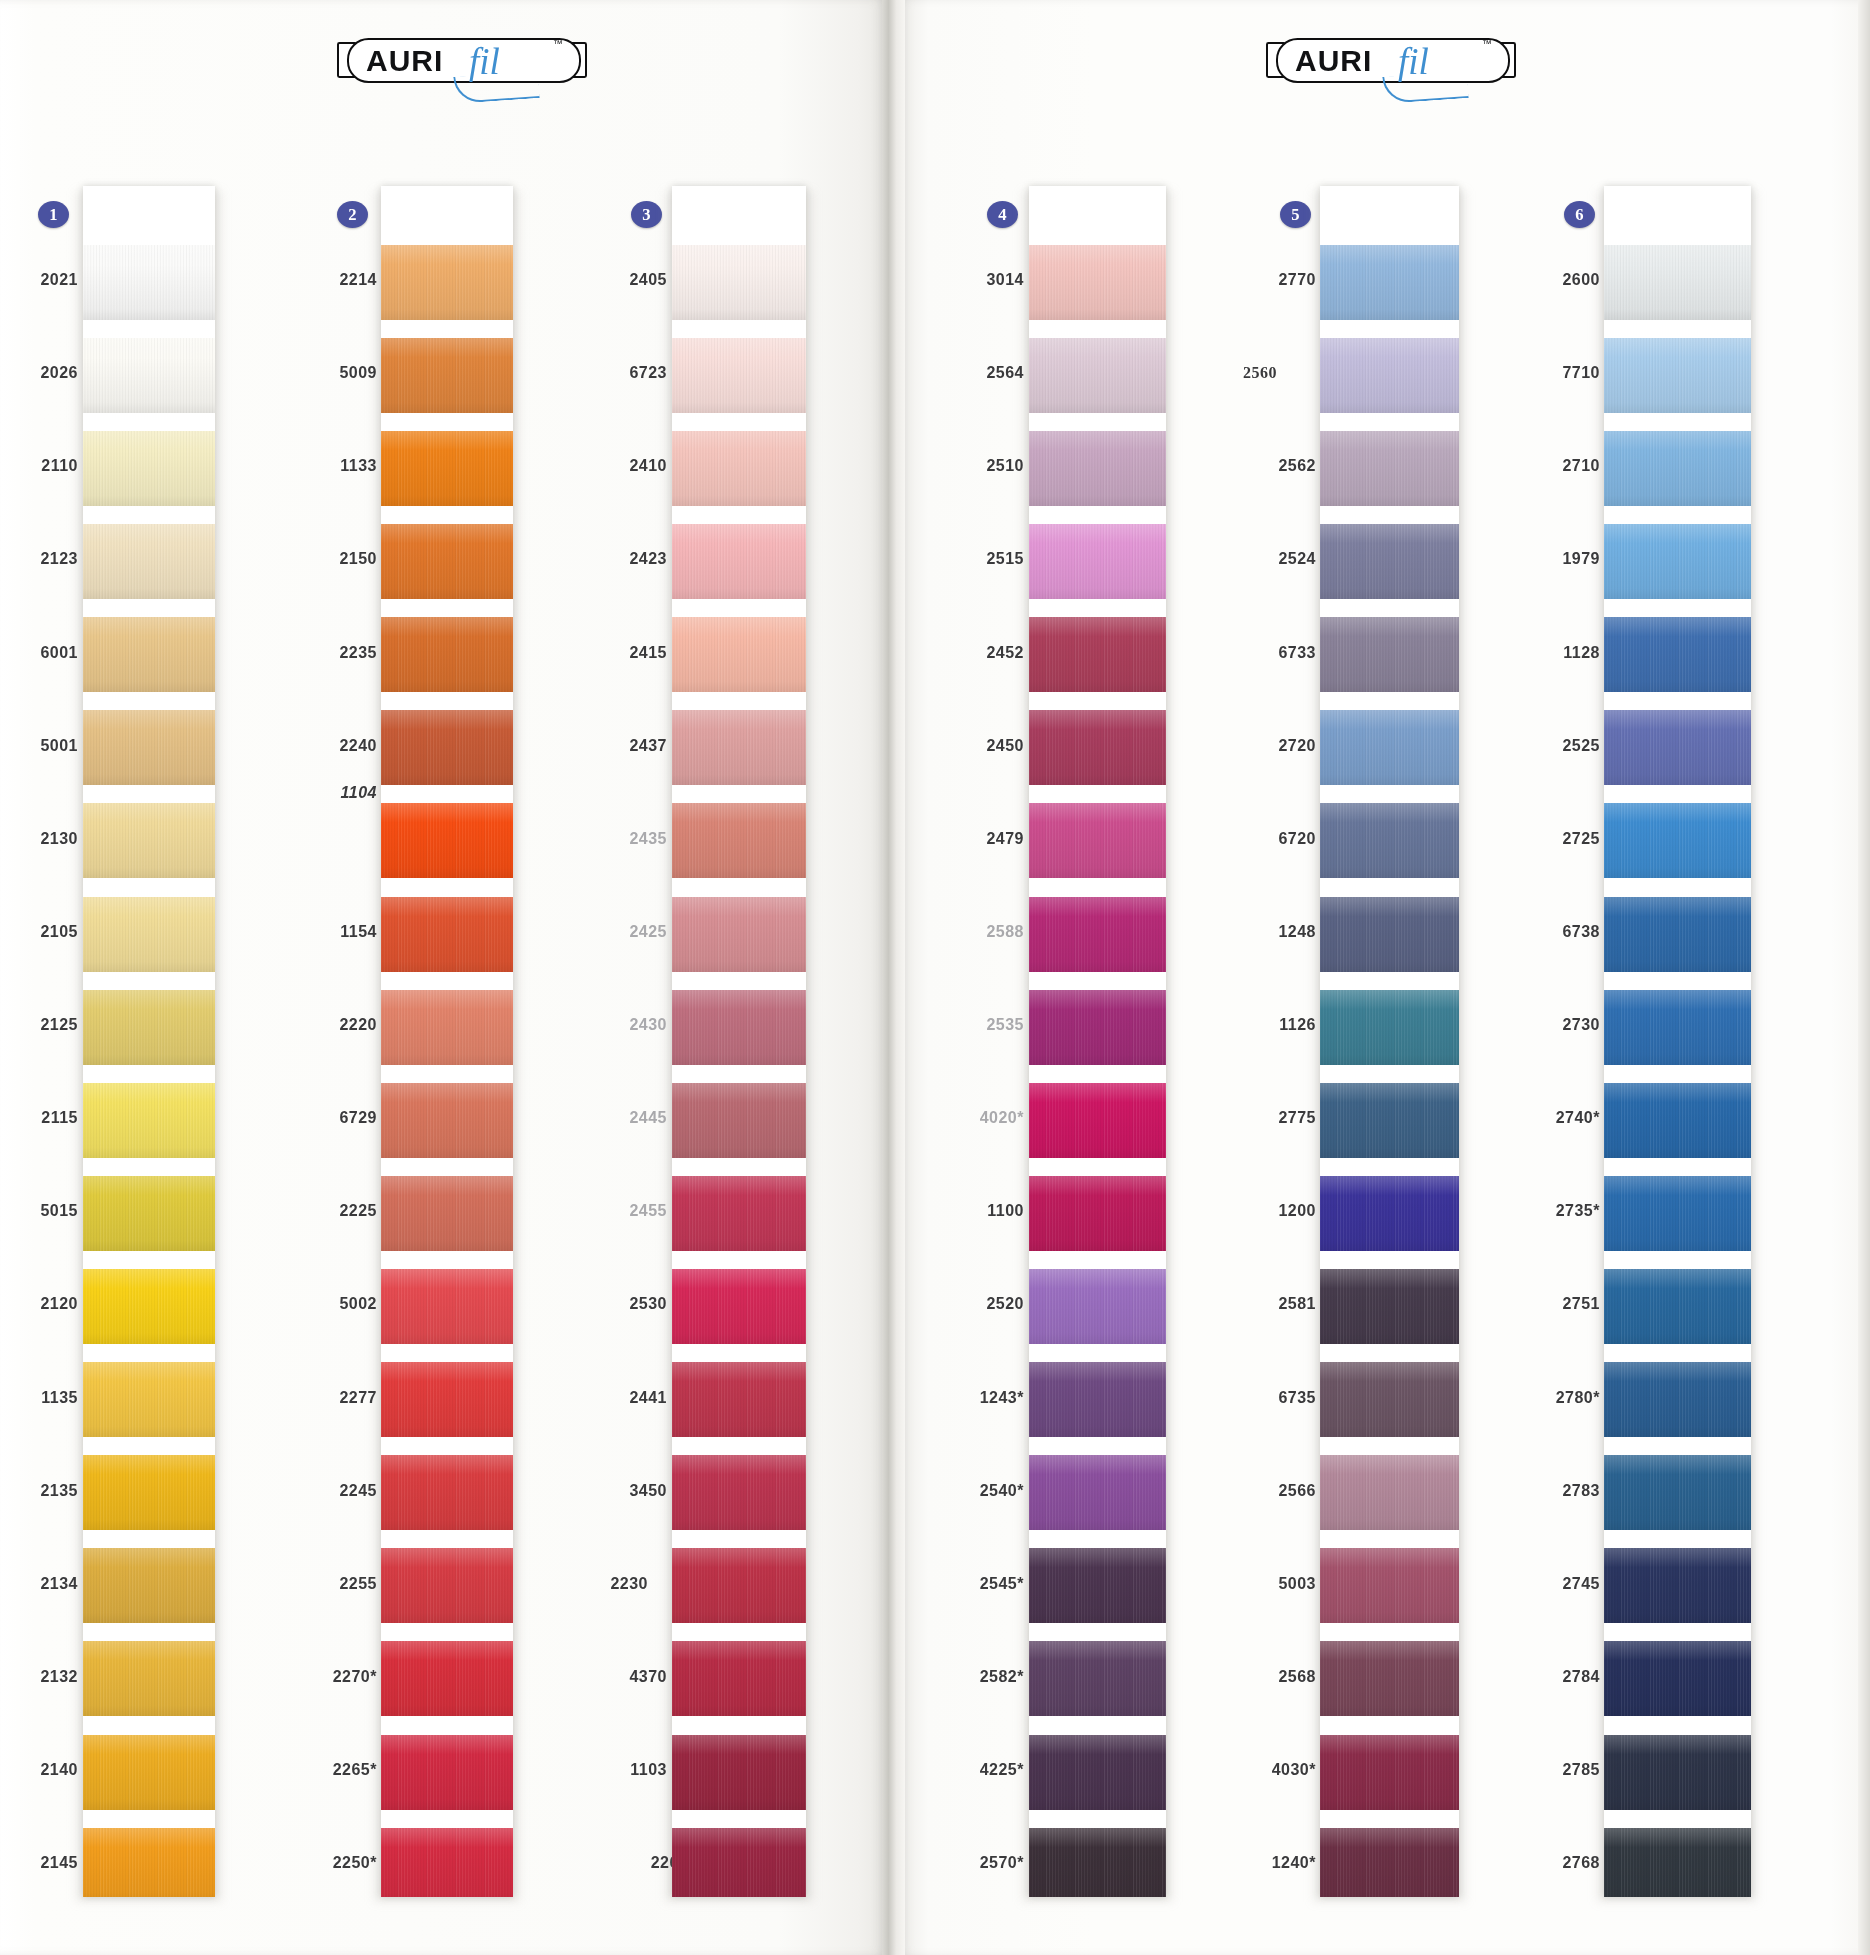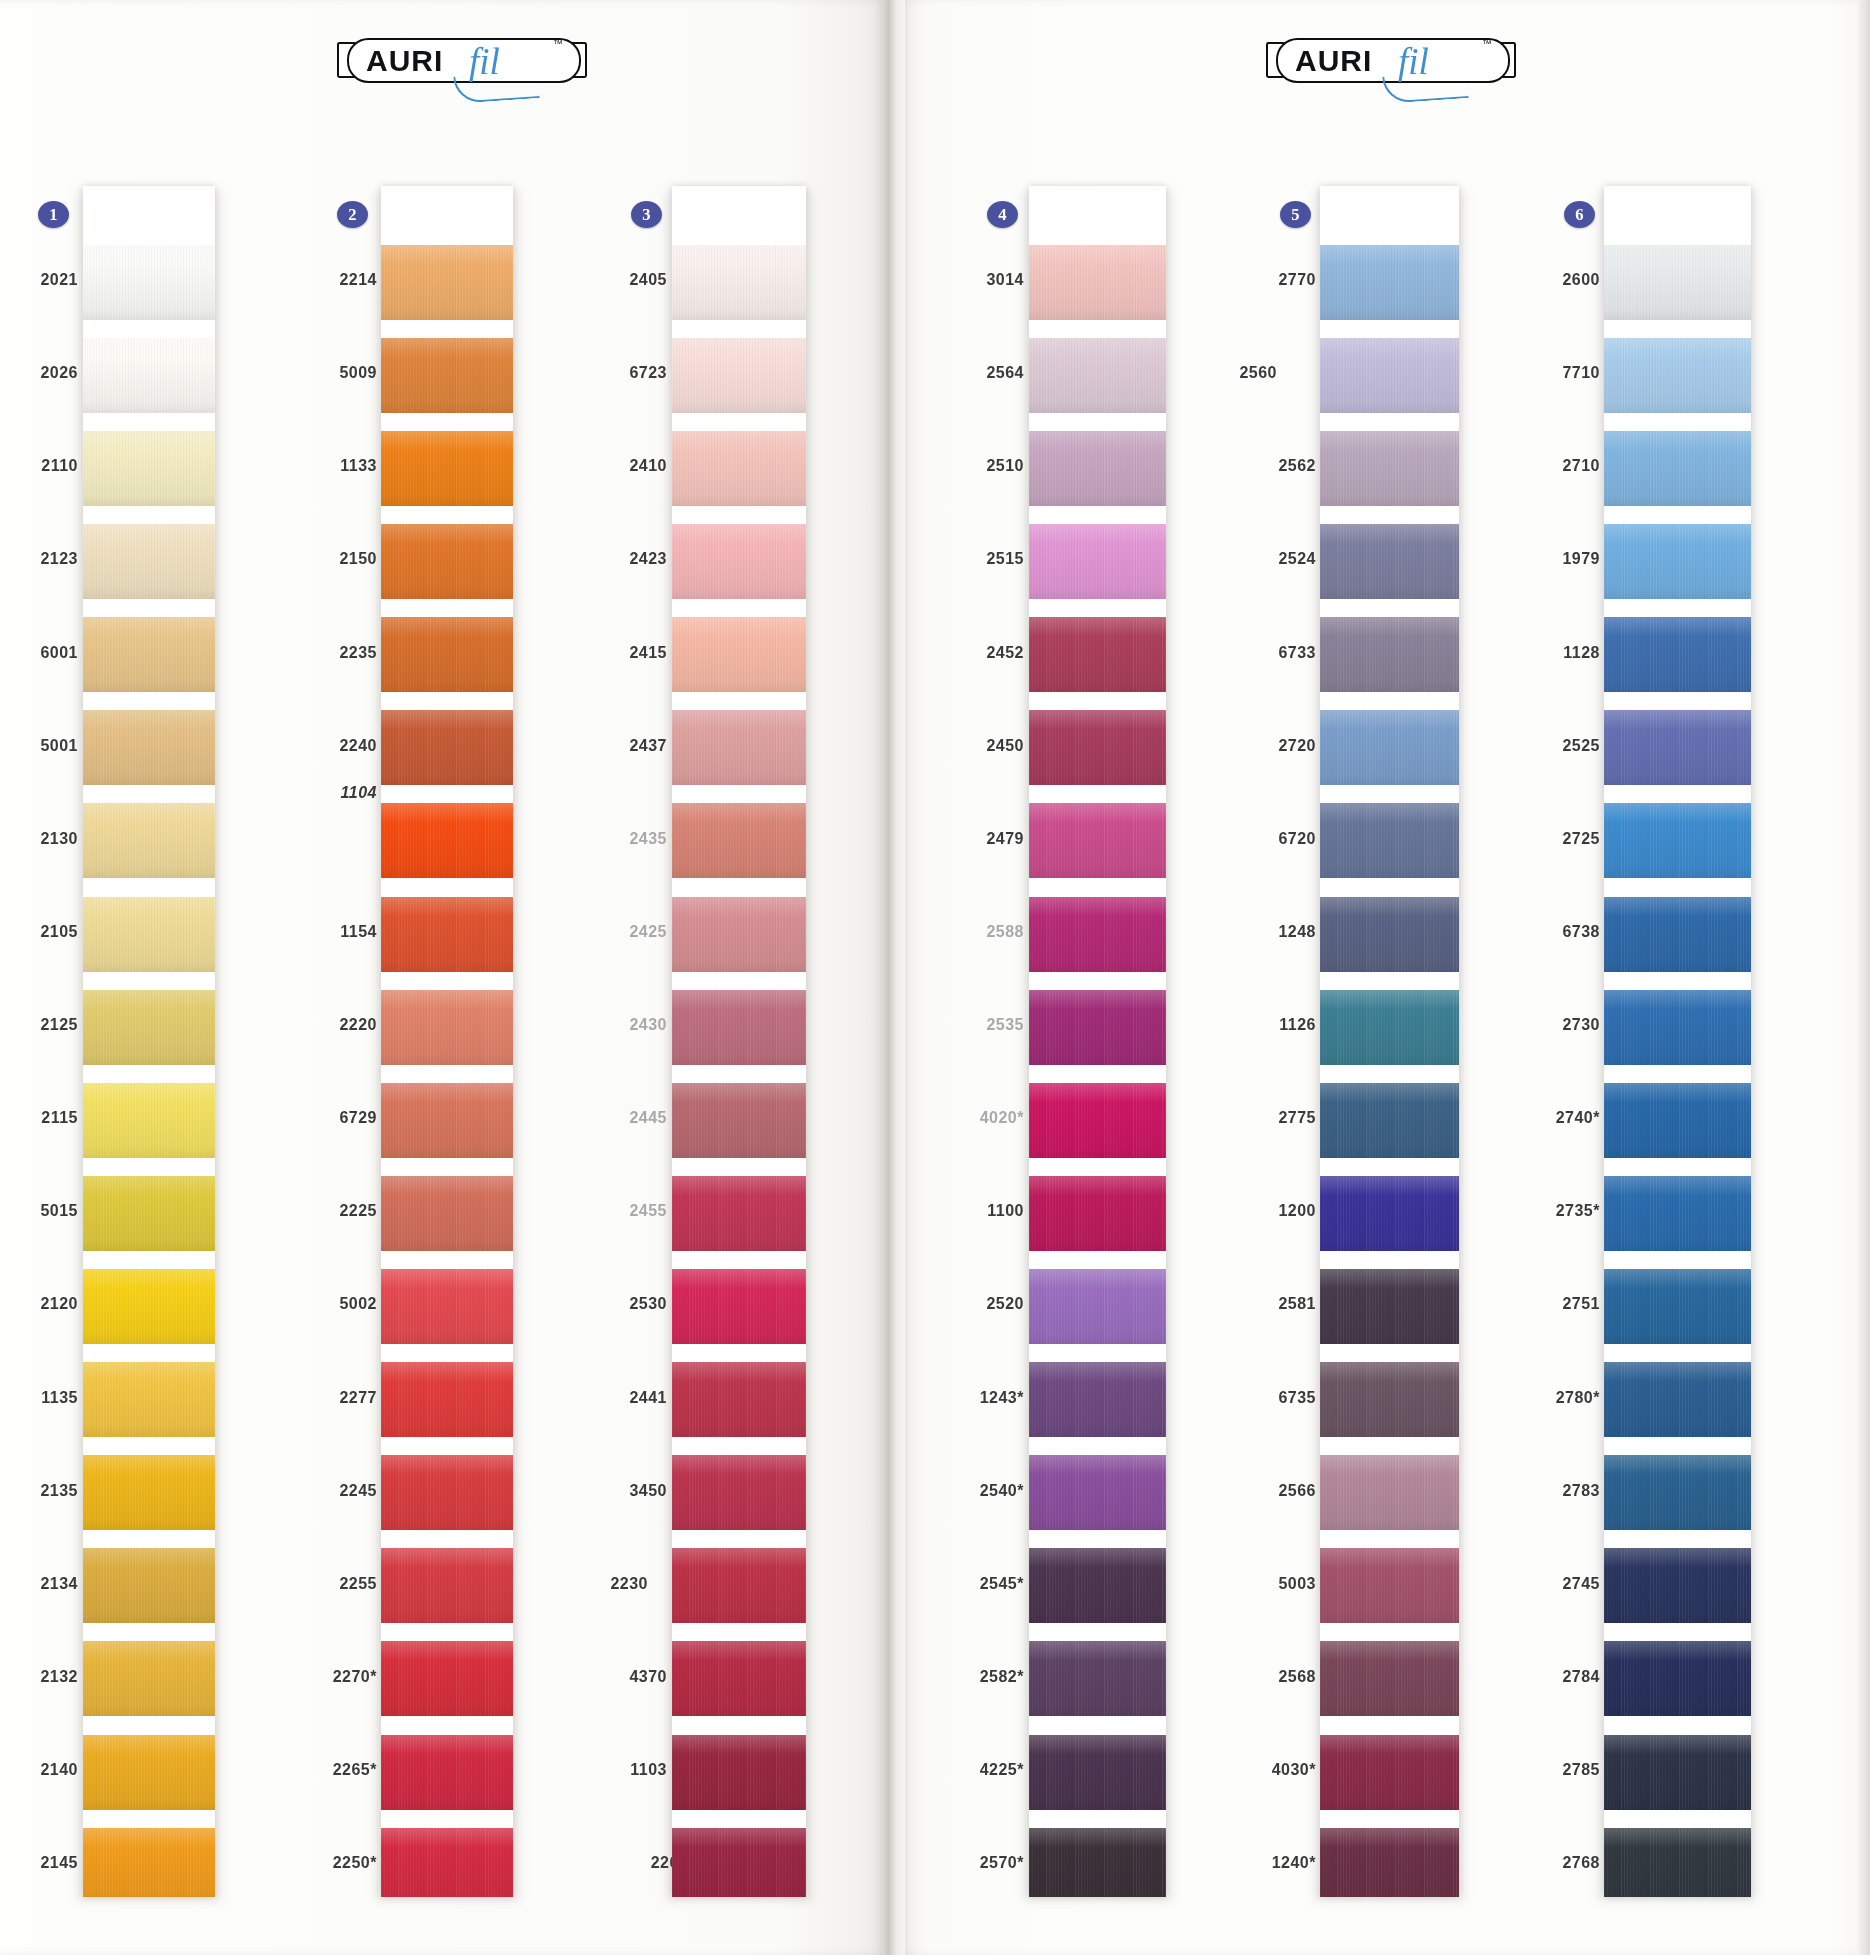--- a/index.html
+++ b/index.html
@@ -457,21 +457,21 @@
           <div class="swatch" title="2570*" style="top: 1642px; height: 75px; background: rgb(60, 48, 57);">
             <div class="sheen"></div>
           </div>
         </div>
       </div>
     </div>
     <div class="column">
       <div class="col-badge" style="left: 1280px; top: 201px;">5</div>
       <div class="shadow-band" style="left: 1313px; top: 191px; width: 153px; height: 1711px;"></div>
       <div class="code" style="left: 1199px; width: 117px; top: 271px;">2770</div>
-      <div class="code" style="left: 1160px; width: 117px; top: 364px;">2560</div>
+      <div class="code" style="left: 1160px; width: 117px; top: 364px; font-family: Liberation Serif, serif;">2560</div>
       <div class="code" style="left: 1199px; width: 117px; top: 457px;">2562</div>
       <div class="code" style="left: 1199px; width: 117px; top: 550px;">2524</div>
       <div class="code" style="left: 1199px; width: 117px; top: 644px;">6733</div>
       <div class="code" style="left: 1199px; width: 117px; top: 737px;">2720</div>
       <div class="code" style="left: 1199px; width: 117px; top: 830px;">6720</div>
       <div class="code" style="left: 1199px; width: 117px; top: 923px;">1248</div>
       <div class="code" style="left: 1199px; width: 117px; top: 1016px;">1126</div>
       <div class="code" style="left: 1199px; width: 117px; top: 1109px;">2775</div>
       <div class="code" style="left: 1199px; width: 117px; top: 1202px;">1200</div>
       <div class="code" style="left: 1199px; width: 117px; top: 1295px;">2581</div>

